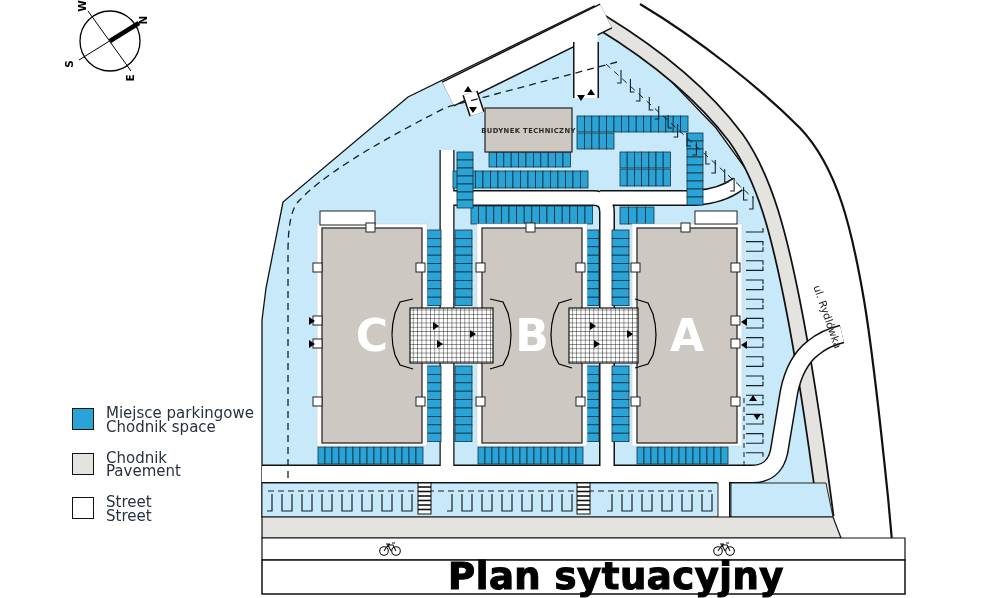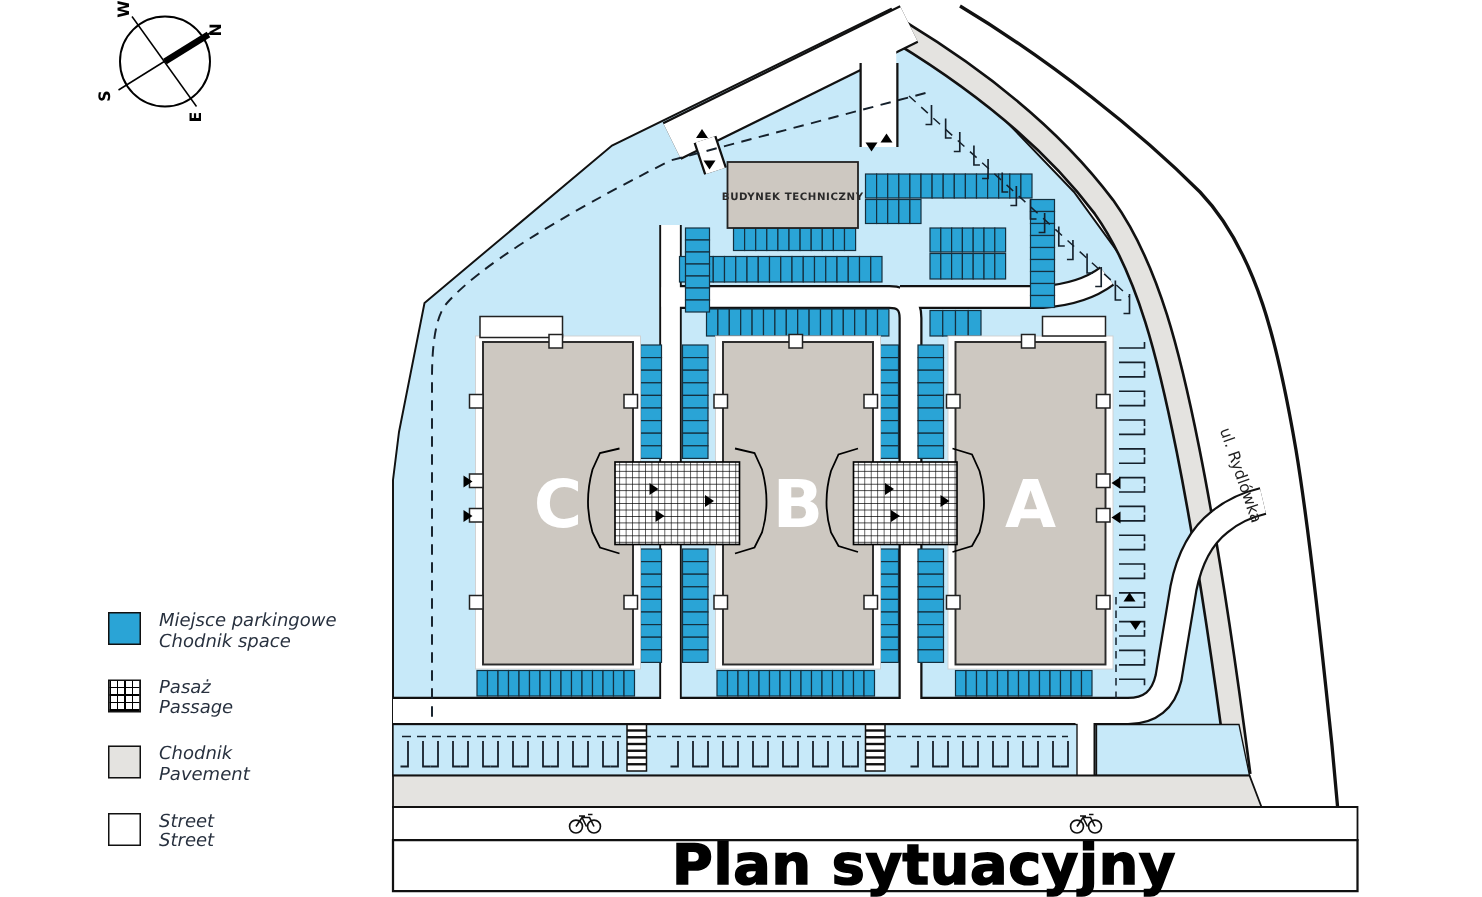--- a/index.html
+++ b/index.html
@@ -9,21 +9,21 @@
   .legend{position:absolute;left:72px;top:407px;width:190px;display:flex;flex-direction:column;gap:17.5px;}
   .legend-item{display:flex;align-items:flex-start;gap:12px;}
   .swatch{width:20px;height:20px;border:1.6px solid #111;flex:0 0 auto;margin-top:1px;}
   .sw-parking{background:var(--parking);}
   .sw-greenery{background:var(--greenery);}
   .sw-pavement{background:var(--pavement);}
   .sw-street{background:var(--street);}
   .sw-passage{background-color:#fff;
      background-image:repeating-linear-gradient(0deg,#000 0 1px,transparent 1px 5px),
                       repeating-linear-gradient(90deg,#000 0 1px,transparent 1px 5px);}
-  .legend-labels{font-size:12px;line-height:13.5px;color:#28313f;font-style:italic;}
+  .legend-labels{font-size:15px;line-height:13.5px;color:#28313f;}
   text{font-family:"DejaVu Sans","Liberation Sans",sans-serif;}
 </style>
 </head>
 <body>
 
 <div id="stage">
 
 <svg id="plan-svg" width="988" height="598" viewBox="0 0 988 598">
   <defs>
     <pattern id="hatch" width="4.3" height="4.3" patternUnits="userSpaceOnUse">
@@ -497,27 +497,20 @@
 
 <div class="legend">
   <div class="legend-item">
     <span class="swatch sw-parking"></span>
     <span class="legend-labels">
       <span>Miejsce parkingowe</span><br>
       <span>Chodnik space</span>
     </span>
   </div>
   <div class="legend-item">
-    <span class="swatch sw-passage"></span>
-    <span class="legend-labels">
-      <span>Pasaż</span><br>
-      <span>Passage</span>
-    </span>
-  </div>
-  <div class="legend-item">
     <span class="swatch sw-pavement"></span>
     <span class="legend-labels">
       <span>Chodnik</span><br>
       <span>Pavement</span>
     </span>
   </div>
   <div class="legend-item">
     <span class="swatch sw-street"></span>
     <span class="legend-labels">
       <span>Street</span><br>

